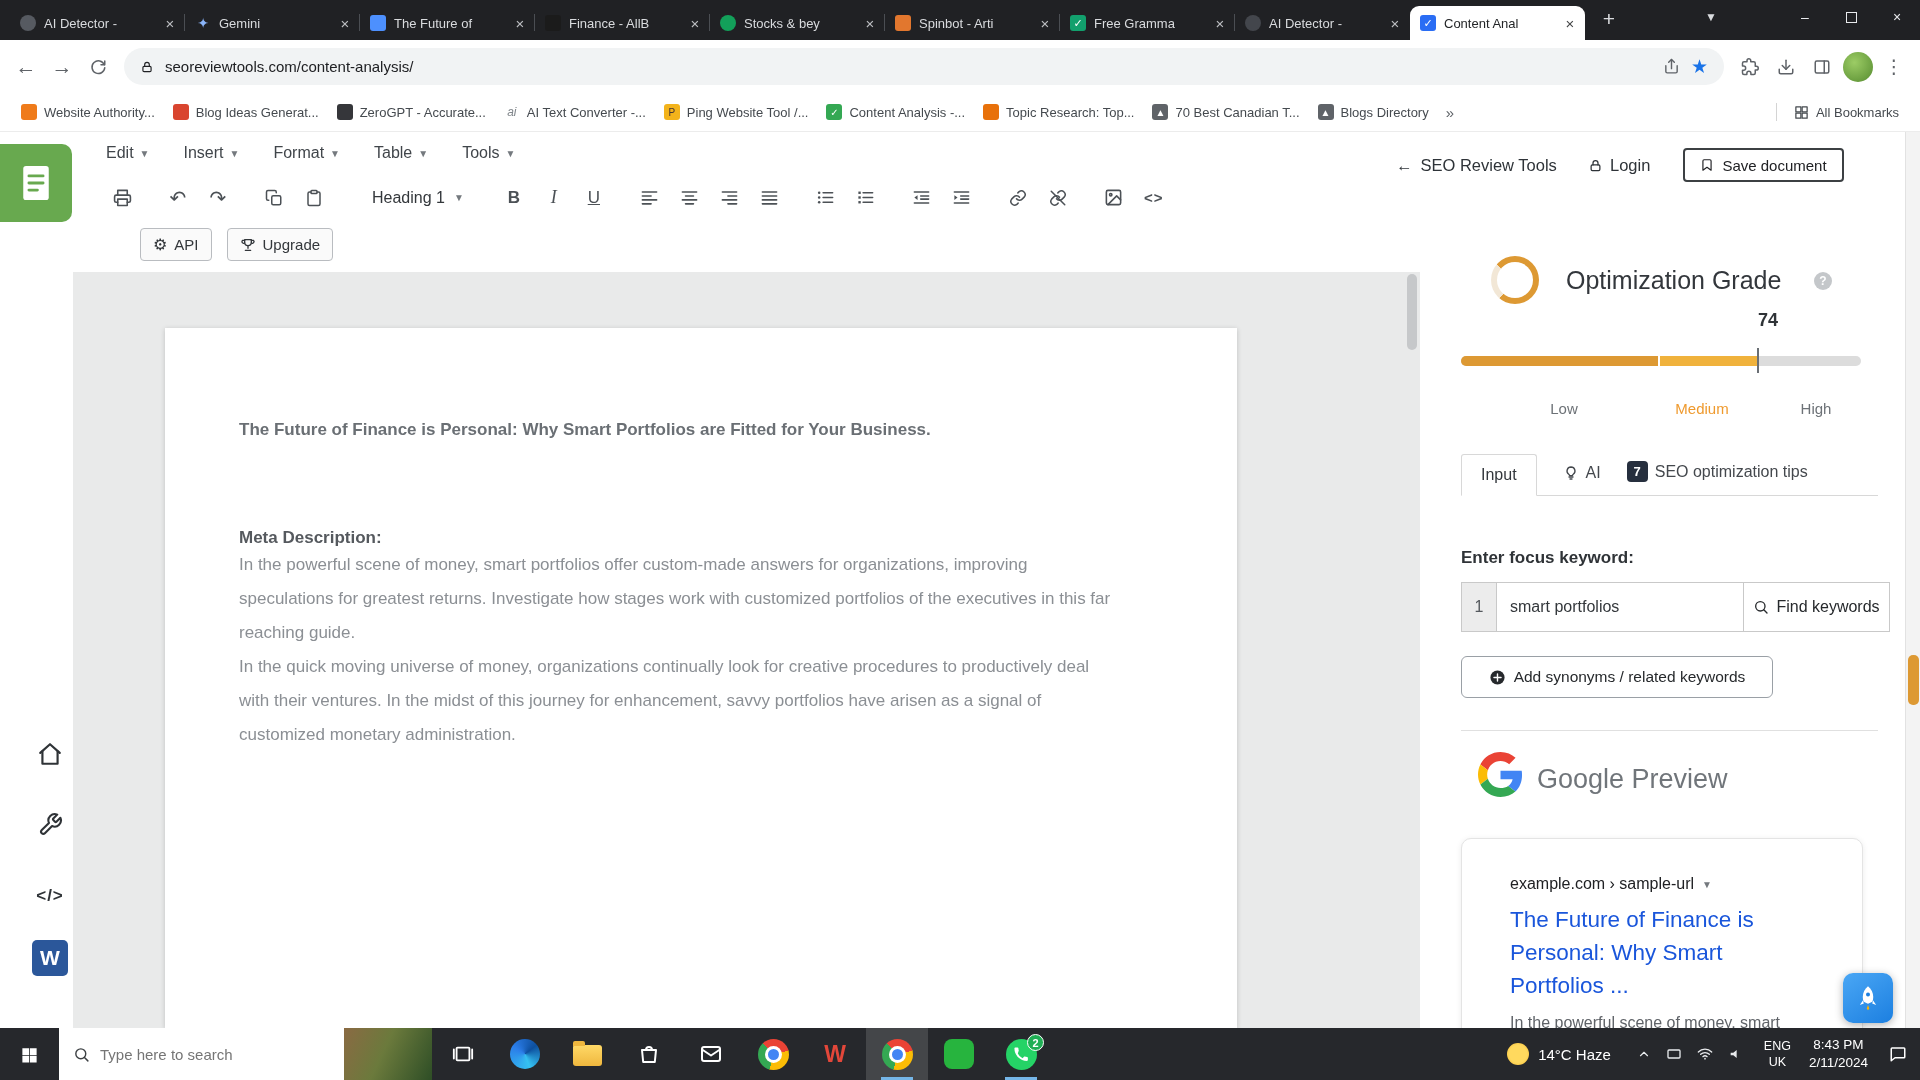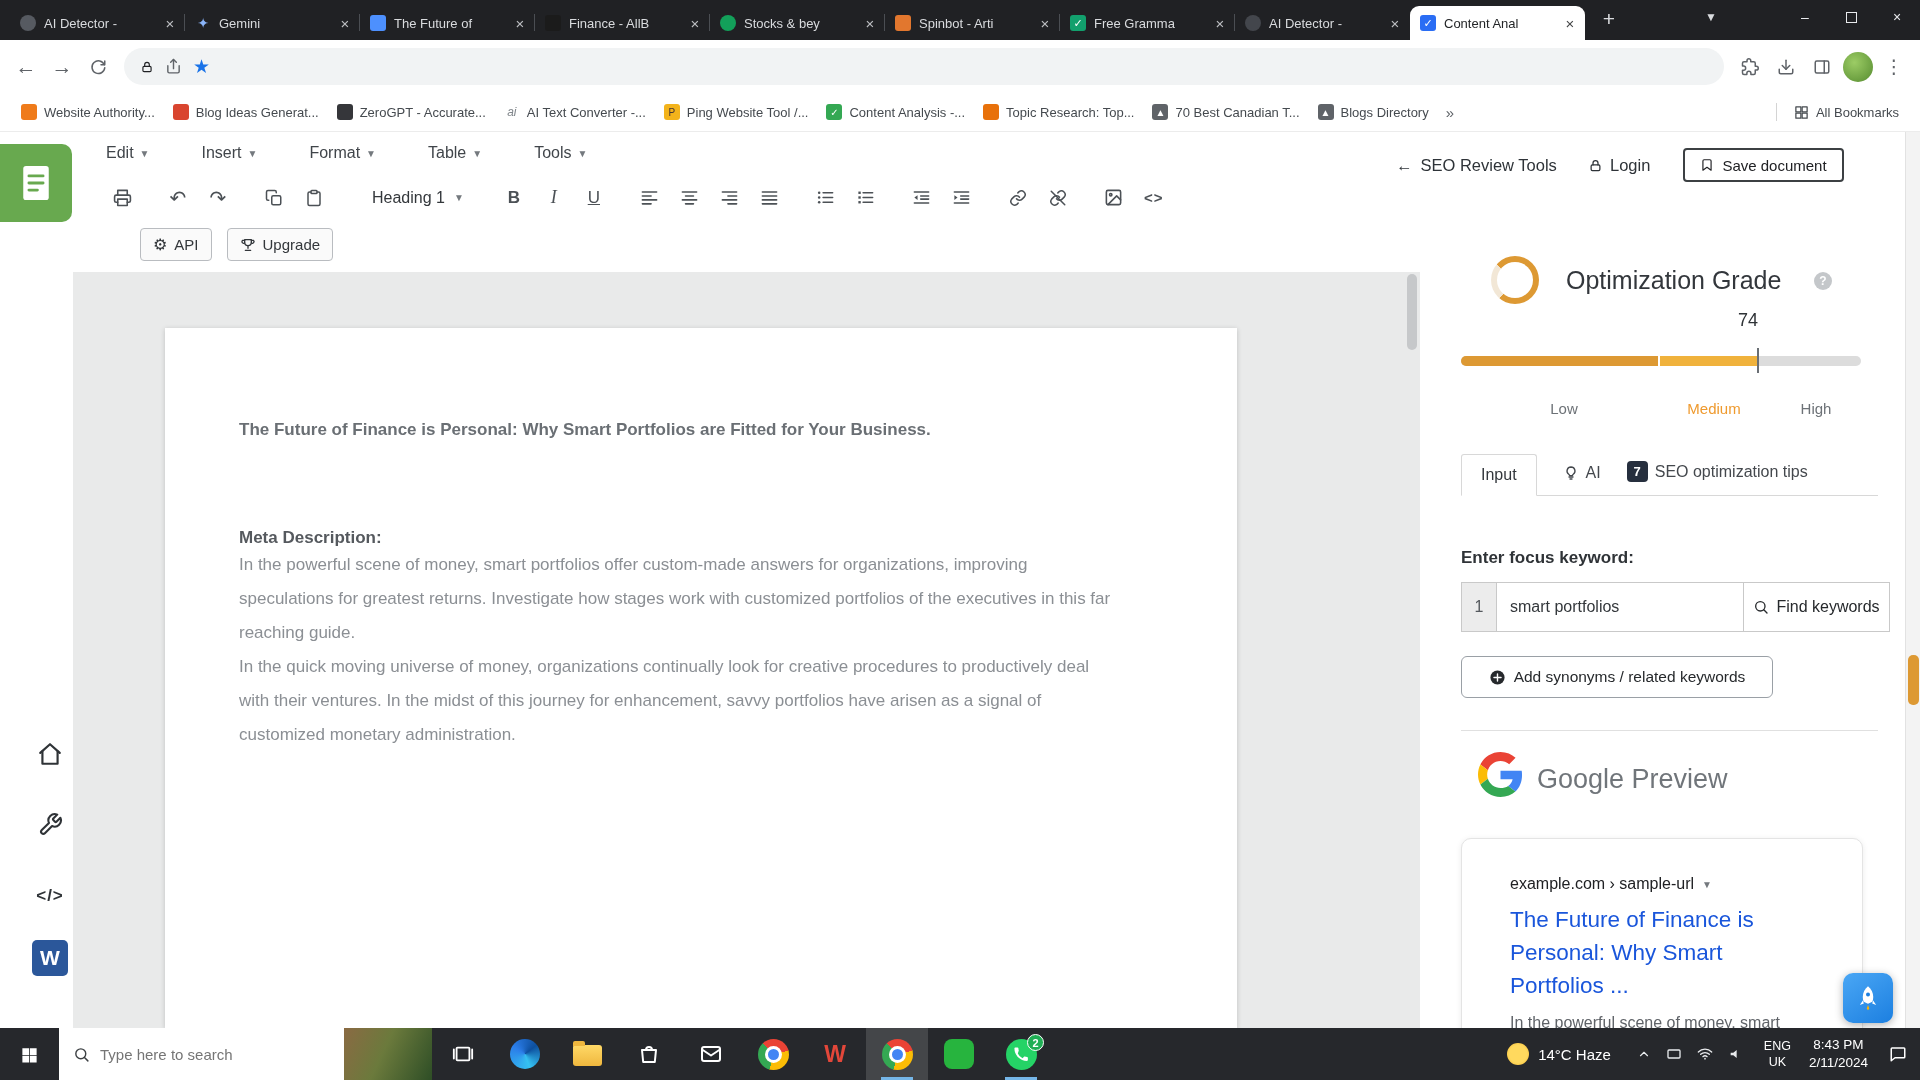--- a/index.html
+++ b/index.html
@@ -50,21 +50,21 @@
 .bic-4{background:transparent;color:#80868b;font-size:12px;font-style:italic}
 .bic-5{background:#f3b31b;color:#433}.bic-6{background:var(--check-green,#34a853)}
 .bic-7{background:#e8710a}.bic-8{background:#5f6368}.bic-9{background:#5f6368}
 .bm-overflow{padding:0 8px;font-size:15px;color:#5f6368}
 .bm-spacer{flex:1}
 .bm-div{width:1px;height:18px;background:#d4d4d4;margin:0 8px}
 
 
 .webpage{position:absolute;top:132px;left:0;width:1920px;height:896px;background:#fff;overflow:hidden}
 .doc-badge{position:absolute;left:0;top:12px;width:72px;height:78px;background:var(--brand-green,#68a94f);border-radius:0 10px 10px 0;display:flex;align-items:center;justify-content:center}
-.menubar{position:absolute;left:106px;top:12px;display:flex;gap:52px;font-size:16px;color:#40454a}
+.menubar{position:absolute;left:106px;top:12px;display:flex;gap:34px;font-size:16px;color:#40454a}
 .menu-item{display:flex;align-items:center;gap:6px}
 .caret{font-size:10px;color:#74797e}
 .iconrow{position:absolute;left:110px;top:52px;display:flex;align-items:center;gap:16px;color:#4c5156}
 .tbtn{min-width:24px;height:27px;display:flex;align-items:center;justify-content:center}
 .grp{margin-left:16px}
 .glyph{font-size:20px;line-height:1}
 .fmt-select{display:flex;align-items:center;gap:9px;margin:0 22px 0 30px;font-size:16px;color:#33373b}
 .bB{font-weight:bold;font-size:17px}.bI{font-style:italic;font-family:"Liberation Serif",serif;font-size:18px}.bU{text-decoration:underline;font-size:17px}
 .codeT{font-size:15px;font-weight:bold;letter-spacing:1px}
 .apirow{position:absolute;left:140px;top:96px;display:flex;gap:15px}
@@ -85,27 +85,27 @@
 
 .rail-ic{position:absolute;left:30px;width:40px;height:40px;display:flex;align-items:center;justify-content:center;color:#2f3337}
 .wordic{width:36px;height:36px;border-radius:5px;background:#2b579a;color:#fff;font-weight:bold;font-size:21px;display:flex;align-items:center;justify-content:center}
 
 
 .seo-panel{position:absolute;left:1442px;top:120px;width:463px;height:776px;background:#fff}
 .spinner{position:absolute;left:49px;top:4px;width:48px;height:48px;border-radius:50%;background:conic-gradient(from -50deg,var(--accent-orange,#dd9933) 0 75%,#f2e7d6 0)}
 .spinner:after{content:"";position:absolute;inset:6px;background:#fff;border-radius:50%}
 .grade-title{position:absolute;left:124px;top:14px;font-size:25px;font-weight:500;color:#33373c}
 .help{position:absolute;left:372px;top:20px;width:18px;height:18px;border-radius:50%;background:#c4c7ca;color:#fff;font-size:12px;font-weight:bold;display:flex;align-items:center;justify-content:center}
-.score{position:absolute;left:296px;top:58px;width:40px;text-align:left;font-size:18px;font-weight:normal;color:#2f3337}
+.score{position:absolute;left:296px;top:58px;width:40px;text-align:right;font-size:18px;font-weight:bold;color:#2f3337}
 .gbar{position:absolute;left:19px;top:104px;width:400px;height:10px;border-radius:5px;background:#dcdcdc;display:flex;overflow:hidden}
 .gseg1{width:199px;background:var(--accent-orange,#dd9933);border-right:2px solid #fff}
 .gseg2{width:97px;background:var(--accent-yellow,#f0b23c)}
 .gmark{position:absolute;left:315px;top:96px;width:2px;height:25px;background:#6a6f74}
 .gl{position:absolute;top:148px;transform:translateX(-50%);font-size:15px;color:#6d7277}
-.gl.low{left:122px}.gl.med{left:272px;color:var(--medium-label,#ef9a2e)}.gl.high{left:374px}
+.gl.low{left:122px}.gl.med{left:260px;color:var(--medium-label,#ef9a2e)}.gl.high{left:374px}
 .ptabs{position:absolute;left:19px;top:196px;width:417px;height:48px;border-bottom:1px solid #d8d8d8;display:flex;align-items:flex-end}
 .ptab-active{height:42px;background:#fff;border:1px solid #d8d8d8;border-bottom:1px solid #fff;margin-bottom:-1px;border-radius:3px 3px 0 0;display:flex;align-items:center;padding:0 19px;font-size:16px;color:#33373c}
 .ptab{display:flex;align-items:center;gap:7px;margin-left:26px;padding-bottom:13px;font-size:16px;color:#44484d}
 .tips-badge{width:21px;height:21px;border-radius:4px;background:#262f3e;color:#fff;font-size:13px;font-weight:bold;display:flex;align-items:center;justify-content:center}
 .kw-label{position:absolute;left:19px;top:296px;font-size:17px;font-weight:bold;color:#2f3337}
 .kw-row{position:absolute;left:19px;top:330px;height:50px;display:flex}
 .kw-index{width:36px;background:#ececec;border:1px solid #c9c9c9;display:flex;align-items:center;justify-content:center;font-size:16px;color:#55595e}
 .kw-input{width:247px;border:1px solid #c9c9c9;border-left:none;padding:0 13px;font-size:16px;color:#33373b;outline:none;font-family:inherit}
 .kw-find{width:146px;border:1px solid #c9c9c9;border-left:none;background:#fff;display:flex;align-items:center;justify-content:center;gap:7px;font-size:16px;color:#26292c}
 .syn-btn{position:absolute;left:19px;top:404px;width:312px;height:42px;border:1px solid #9aa0a6;border-radius:6px;background:#fff;display:flex;align-items:center;justify-content:center;gap:8px;font-size:15.5px;color:#26292c}
@@ -218,20 +218,21 @@
       <svg class="sicon" width="18" height="18" viewBox="0 0 24 24">
           <path d="M20.4 9A8.5 8.5 0 1 0 21 13"></path>
           <path d="M21 4v5h-5"></path>
         </svg>
     </div>
     <div class="omnibox">
       <svg class="sicon" width="14" height="14" viewBox="0 0 24 24">
           <rect x="5" y="11" width="14" height="9" rx="2"></rect>
           <path d="M8 11V8a4 4 0 0 1 8 0v3"></path>
         </svg>
+      <span class="omni-url">seoreviewtools.com/content-analysis/</span>
       <svg class="sicon" width="17" height="17" viewBox="0 0 24 24" color="#5f6368">
           <path d="M4 11v8a2 2 0 0 0 2 2h12a2 2 0 0 0 2-2v-8"></path>
           <path d="M16 6l-4-4-4 4"></path>
           <path d="M12 2v13"></path>
         </svg>
       <span class="star">★</span>
     </div>
     <div class="nav-ic">
       <svg class="sicon" width="18" height="18" viewBox="0 0 24 24">
           <path d="M20.5 11H19V7a2 2 0 0 0-2-2h-4V3.5a2.5 2.5 0 0 0-5 0V5H4a2 2 0 0 0-2 2v3.8h1.5a2.7 2.7 0 0 1 0 5.4H2V20a2 2 0 0 0 2 2h3.8v-1.5a2.7 2.7 0 0 1 5.4 0V22H17a2 2 0 0 0 2-2v-4h1.5a2.5 2.5 0 0 0 0-5z"></path>

